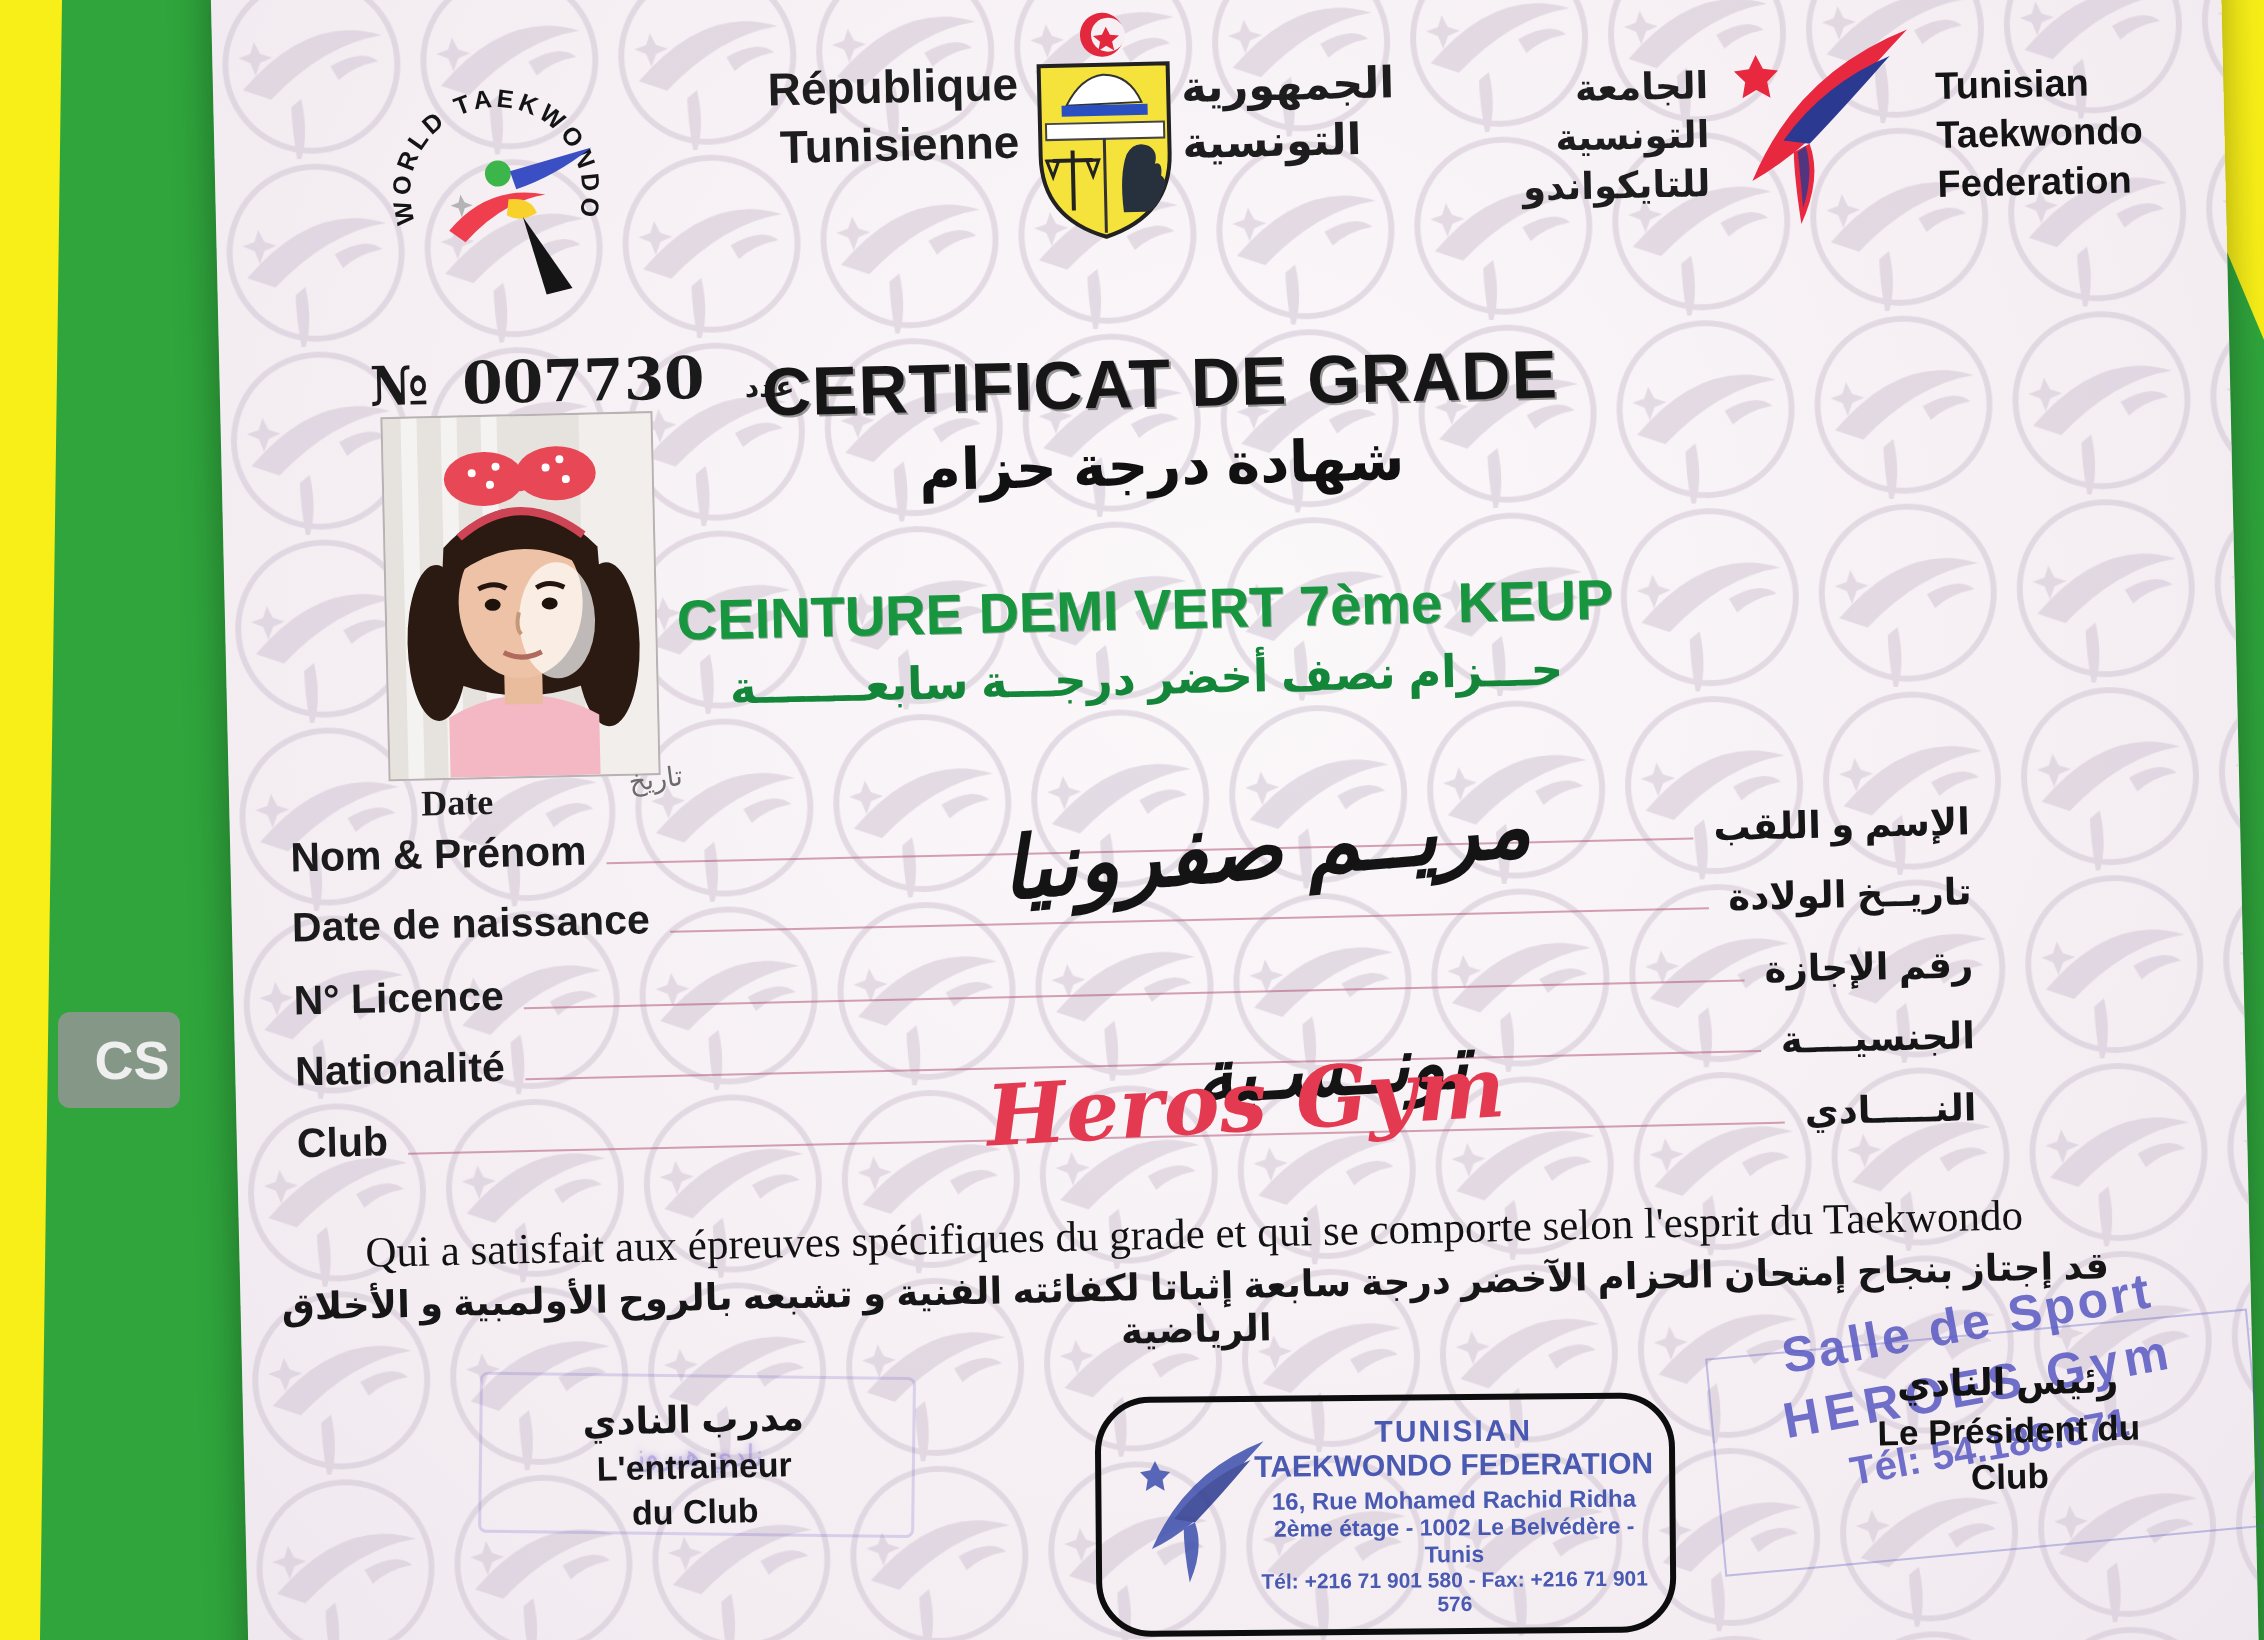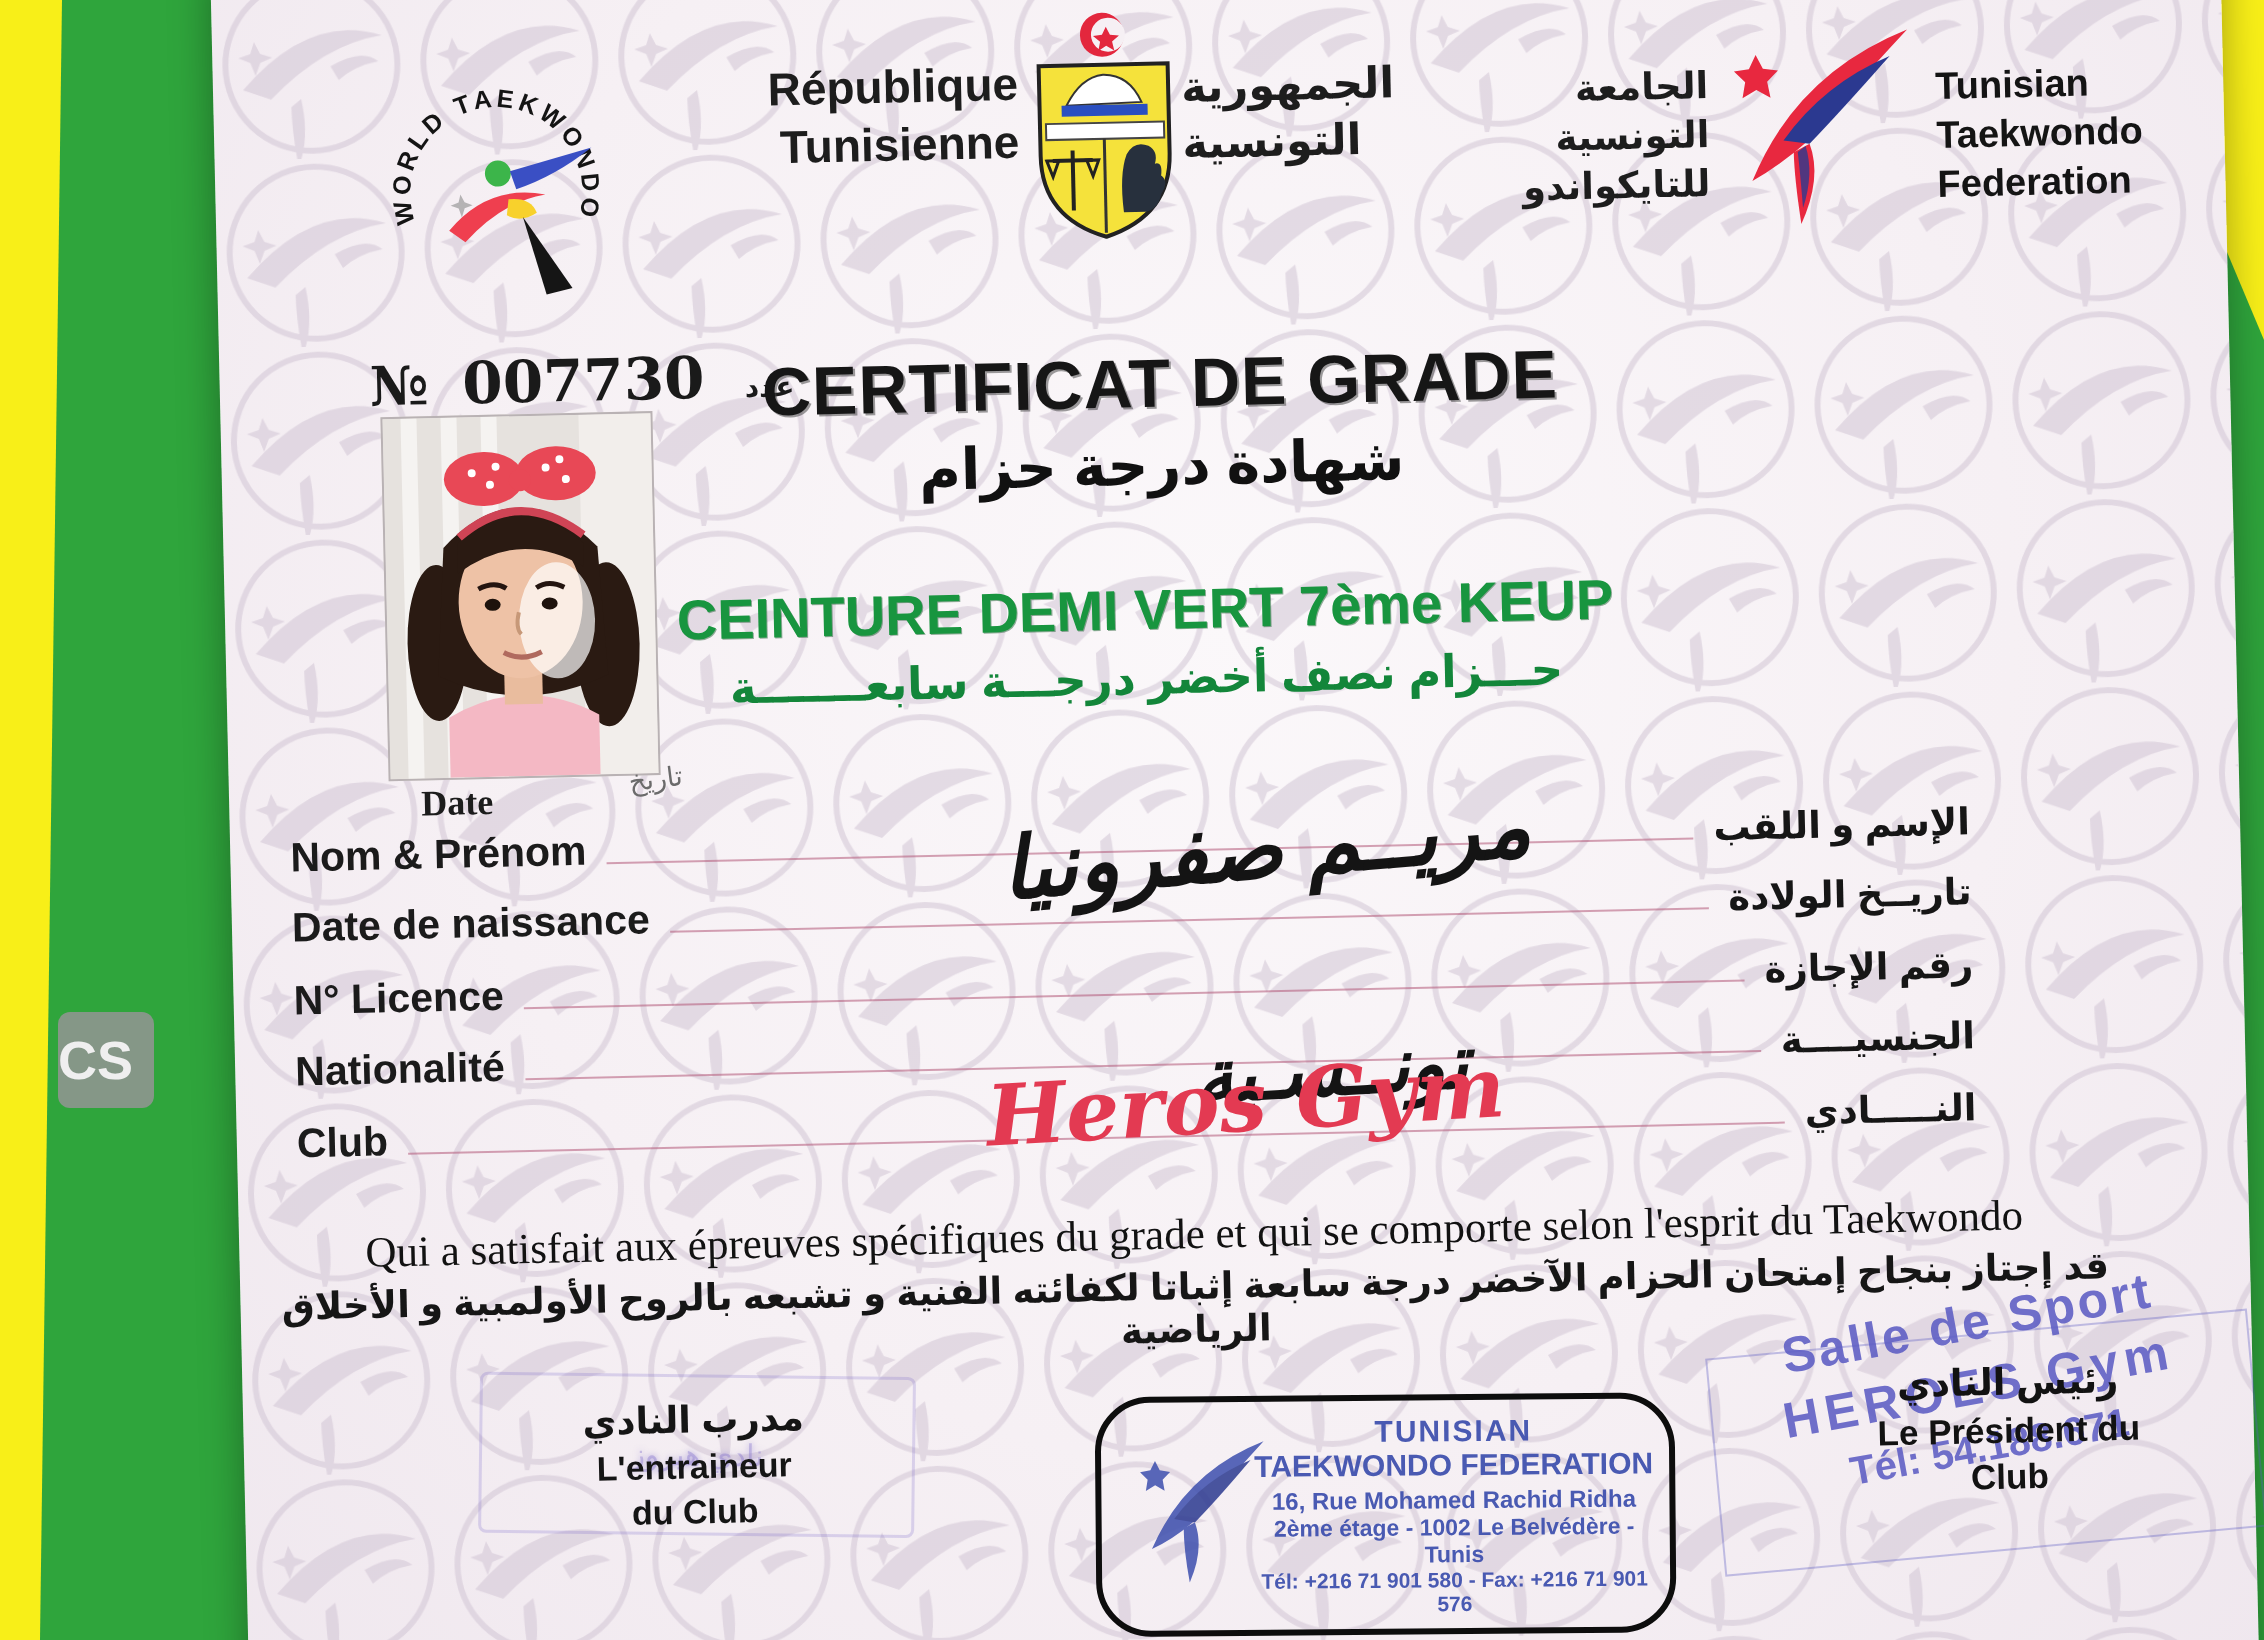--- a/index.html
+++ b/index.html
@@ -93,21 +93,21 @@
   .club-stamp{left:1440px;top:1360px;width:590px;text-align:center;color:var(--stamp-purple,#5d5dc4);
      transform:rotate(-9deg);opacity:.88;z-index:2;}
   .cst1{font-size:50px;font-weight:bold;letter-spacing:3px;}
   .cst2{font-size:50px;font-weight:bold;letter-spacing:6px;margin-top:6px;}
   .cst3{font-size:40px;font-weight:bold;margin-top:10px;}
   .club-stamp-frame{left:1470px;top:1400px;width:540px;height:215px;
      border:2px solid rgba(93,93,196,.35);transform:rotate(-4deg);z-index:1;}
 
   
   .cs-badge{left:58px;top:1012px;width:96px;height:96px;background:rgba(148,148,148,.85);
-     border-radius:12px;display:flex;align-items:center;z-index:60;}
+     border-radius:12px;display:flex;align-items:center;justify-content:center;z-index:60;padding-left:26px;}
   .cs-badge span{color:#efefef;font-size:54px;font-weight:bold;}
   .cs-text{left:178px;top:1020px;font-size:72px;color:rgba(125,125,125,.78);
      letter-spacing:2px;z-index:60;white-space:nowrap;}
 </style>
 </head>
 <body>
 
 <div id="page">
 
   <div class="abs" id="yellow-left"></div>

